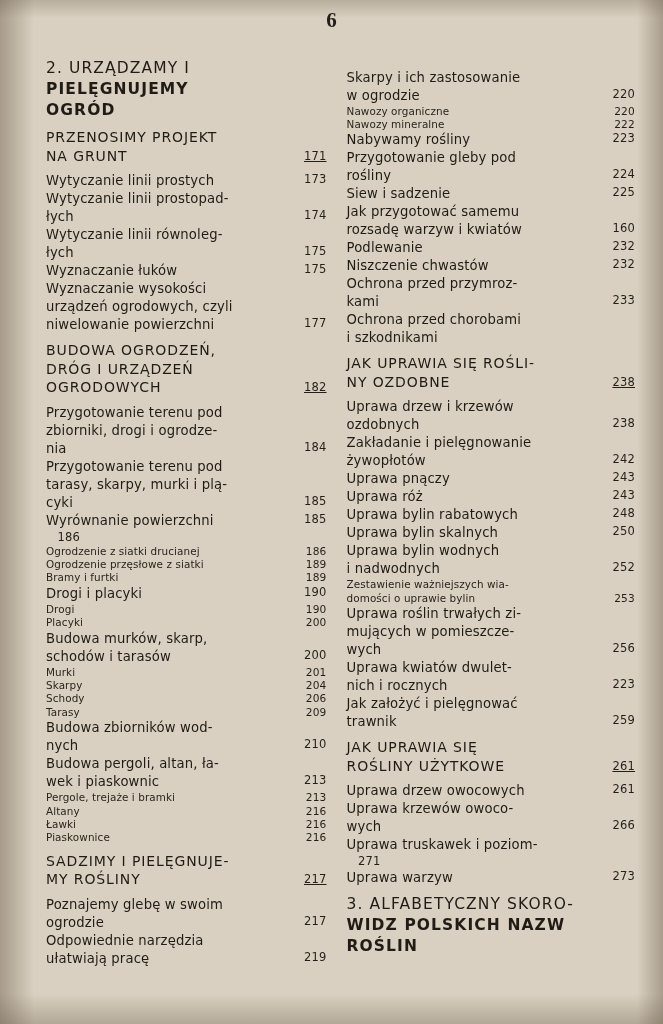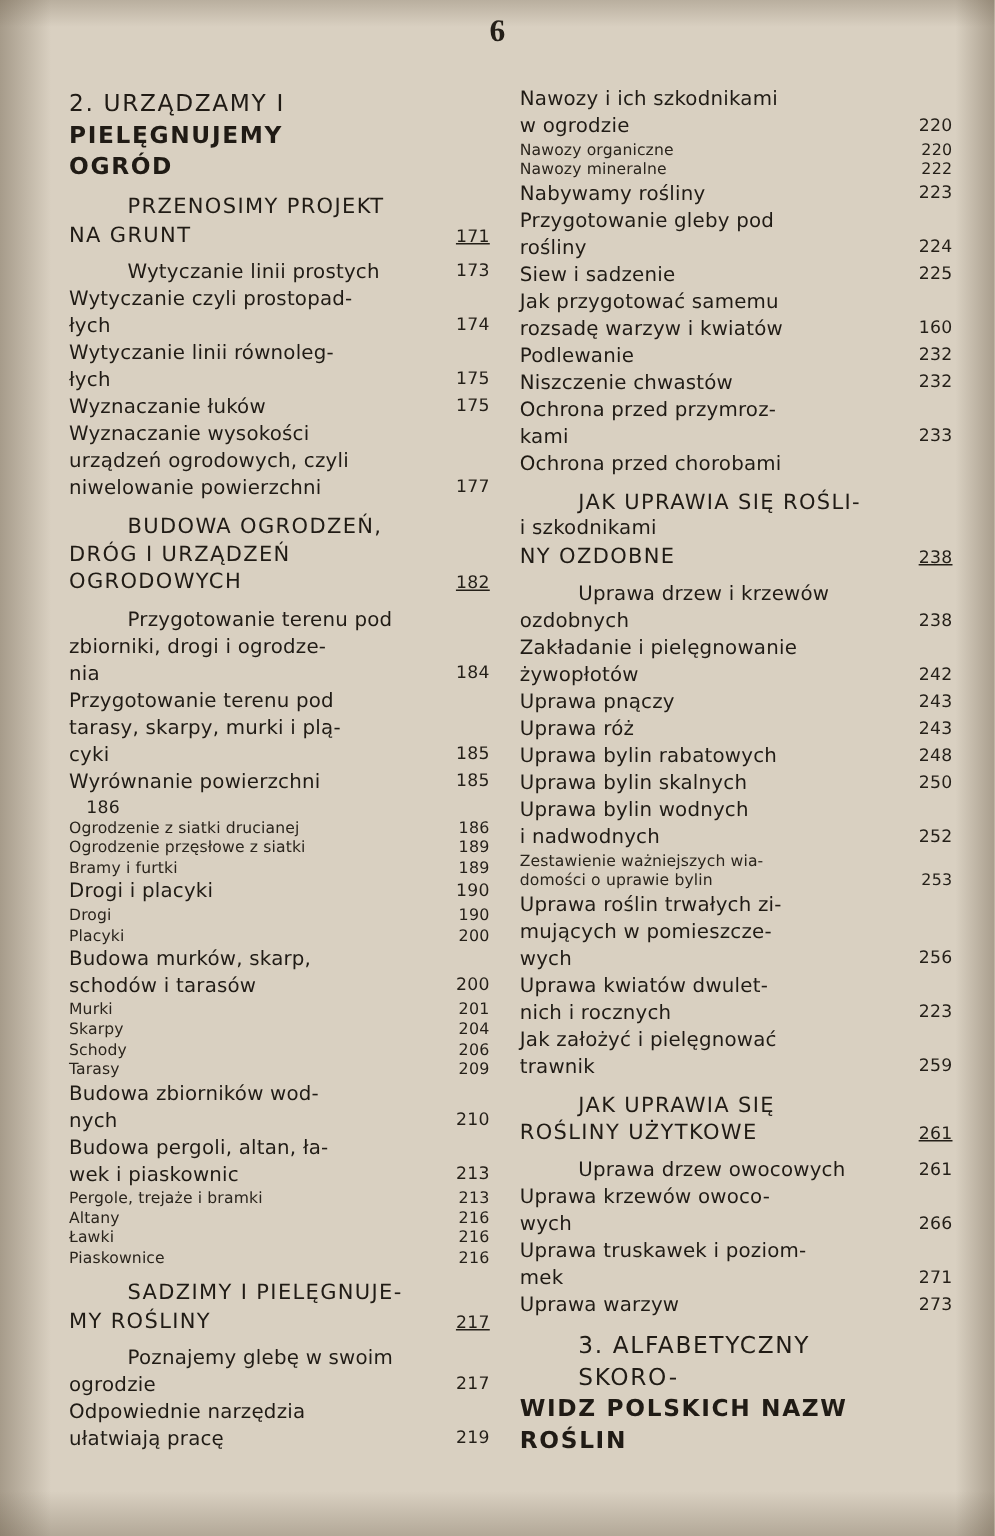--- a/index.html
+++ b/index.html
@@ -125,21 +125,21 @@
     letter-spacing: 0.15px;
     color: #201b15;
   }
   .sub {
     font-size: 10.4px;
     line-height: 13.4px;
     letter-spacing: 0.1px;
     color: #2a241c;
   }
   .indent { padding-left: 10px; font-weight: bold; }
-  .sp-top { margin-top: 7px; margin-left: 39px; }
+  .sp-top { margin-top: 7px; }
 
   .entry.sub .pg { font-size: 10.6px; line-height: 13.4px; }
   .entry.sec .pg { font-size: 11.5px; line-height: 18.5px; text-decoration: underline; }
   .entry.head .pg { font-size: 11.5px; line-height: 21px; }
 </style>
 </head>
 <body>
 
 <div class="paper"></div>
 <div class="page">
@@ -166,21 +166,21 @@
         </div>
         <div class="entry sec">
           <div class="txt">NA GRUNT</div>
           <div class="pg">171</div>
         </div>
         <div class="entry item sp-top">
           <div class="txt">Wytyczanie linii prostych</div>
           <div class="pg">173</div>
         </div>
         <div class="entry item">
-          <div class="txt">Wytyczanie czyli prostopad-</div>
+          <div class="txt">Wytyczanie linii prostopad-</div>
           <div class="pg"></div>
         </div>
         <div class="entry item">
           <div class="txt">łych</div>
           <div class="pg">174</div>
         </div>
         <div class="entry item">
           <div class="txt">Wytyczanie linii równoleg-</div>
           <div class="pg"></div>
         </div>
@@ -347,21 +347,21 @@
           <div class="txt">Odpowiednie narzędzia</div>
           <div class="pg"></div>
         </div>
         <div class="entry item">
           <div class="txt">ułatwiają pracę</div>
           <div class="pg">219</div>
         </div>
       </div>
     <div class="col col-right" id="col-right">
         <div class="entry item">
-          <div class="txt">Nawozy i ich szkodnikami</div>
+          <div class="txt">Skarpy i ich zastosowanie</div>
           <div class="pg"></div>
         </div>
         <div class="entry item">
           <div class="txt">w ogrodzie</div>
           <div class="pg">220</div>
         </div>
         <div class="entry sub">
           <div class="txt">Nawozy organiczne</div>
           <div class="pg">220</div>
         </div>
@@ -406,26 +406,26 @@
           <div class="pg"></div>
         </div>
         <div class="entry item">
           <div class="txt">kami</div>
           <div class="pg">233</div>
         </div>
         <div class="entry item">
           <div class="txt">Ochrona przed chorobami</div>
           <div class="pg"></div>
         </div>
+        <div class="entry item">
+          <div class="txt">i szkodnikami</div>
+          <div class="pg"></div>
+        </div>
         <div class="entry sec sp-top">
           <div class="txt">JAK UPRAWIA SIĘ ROŚLI-</div>
-          <div class="pg"></div>
-        </div>
-        <div class="entry item">
-          <div class="txt">i szkodnikami</div>
           <div class="pg"></div>
         </div>
         <div class="entry sec">
           <div class="txt">NY OZDOBNE</div>
           <div class="pg">238</div>
         </div>
         <div class="entry item sp-top">
           <div class="txt">Uprawa drzew i krzewów</div>
           <div class="pg"></div>
         </div>
@@ -519,21 +519,20 @@
         </div>
         <div class="entry item">
           <div class="txt">wych</div>
           <div class="pg">266</div>
         </div>
         <div class="entry item">
           <div class="txt">Uprawa truskawek i poziom-</div>
           <div class="pg"></div>
         </div>
         <div class="entry item">
-          <div class="txt">mek</div>
           <div class="pg">271</div>
         </div>
         <div class="entry item">
           <div class="txt">Uprawa warzyw</div>
           <div class="pg">273</div>
         </div>
         <div class="entry head sp-top">
           <div class="txt">3. ALFABETYCZNY SKORO-</div>
           <div class="pg"></div>
         </div>

